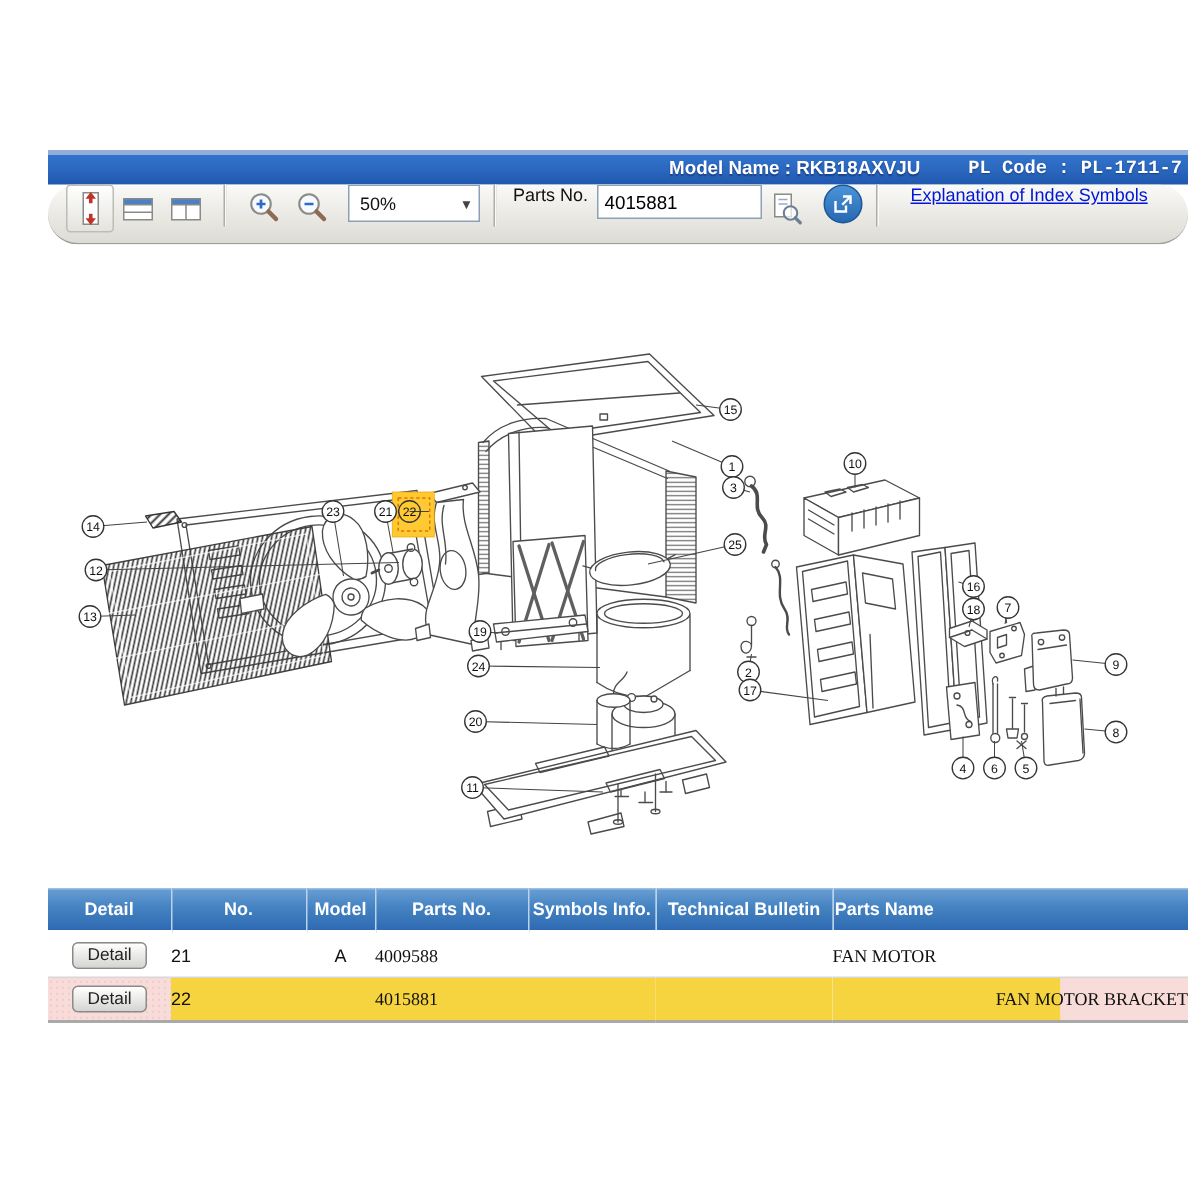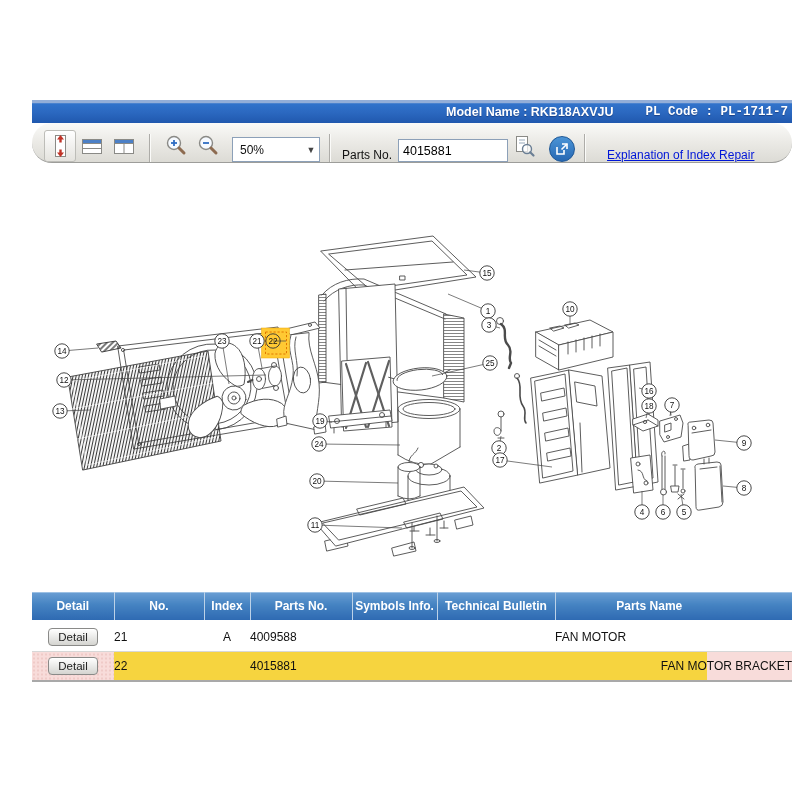--- a/index.html
+++ b/index.html
@@ -8,21 +8,21 @@
   .app{position:absolute;left:20px;top:100px;width:760px;margin-left:12px;}
 
   
   .titlebar{height:23px;display:flex;align-items:center;justify-content:flex-end;
     background:linear-gradient(to bottom,#93aed8 0%,#93aed8 13%,#3173cb 16%,#2b68c0 55%,#2058ae 100%);
     font-size:12.5px;font-weight:bold;color:#fff;text-shadow:0 1px 1px rgba(0,0,40,.35);}
   .titlebar .model{margin-right:32px;}
   .titlebar .plcode{margin-right:4px;font-family:Liberation Mono, monospace;}
 
   
-  .toolbar{height:39px;display:flex;align-items:flex-end;
+  .toolbar{height:39px;display:flex;align-items:flex-start;
     background:linear-gradient(to bottom,#fafaf8 0%,#ececе8 45%,#dddcd6 100%);
     background:linear-gradient(to bottom,#fafaf8 0%,#ecebe7 45%,#dcdbd5 100%);
     border-bottom:1px solid #9d9d9a;border-radius:20px;}
   .tb-btn{width:30px;height:30px;display:flex;align-items:center;justify-content:center;border:1px solid transparent;border-radius:3px;}
   .tb-btn.first{margin-left:12px;border:1px solid #bdbdb8;background:linear-gradient(#fff,#e4e3de);}
   .tb-sep{width:1px;height:28px;background:#adaca8;border-right:1px solid #fbfbf9;margin:0 9px;}
   .zoom-select{display:flex;align-items:center;width:86px;height:23px;background:#fff;
     border:1px solid #8ca0b8;margin-left:8px;font-size:12px;}
   .zoom-select .val{flex:1;padding-left:7px;}
   .zoom-select .arrow{width:16px;color:#444;font-size:9px;text-align:center;}
@@ -37,32 +37,32 @@
   .subtitle{padding:8px 0 0 8px;font-size:11.5px;font-weight:bold;height:16px;}
 
   
   .diagram{display:block;margin-top:0;}
 
   
   table.parts{border-collapse:collapse;table-layout:fixed;width:760px;margin-top:7px;font-size:12px;}
   table.parts th{height:26px;color:#fff;font-weight:bold;text-align:center;
     background:linear-gradient(to bottom,#6b9fd4 0%,#4583c2 45%,#2e6ab2 100%);
     border-right:1px solid #bcd2e8;border-bottom:3px solid #fff;box-shadow:inset 0 1px 0 #9cc0e4;}
-  table.parts th:last-child{border-right:none;text-align:center;padding-right:50px;}
+  table.parts th:last-child{border-right:none;text-align:left;padding-right:50px;}
   table.parts td{height:28px;padding:0;vertical-align:middle;}
   tr.r0 td{background:#fff;border-bottom:1px solid #d7d7d7;}
   tr.r1 td{background:#f8dcda;background-image:radial-gradient(#efcac7 1px,transparent 1px);background-size:4px 4px;
     border-bottom:2px solid #a9a9a9;}
   tr.r1 td.yl{background:#f6d43f;background-image:none;}
   tr.r1 td.yl-part{background:linear-gradient(to right,#f6d43f 0,#f6d43f 152px,#f8dcda 152px);text-align:right;}
   td.c-detail{text-align:center;}
   td.c-no{padding-left:6px;}
   td.c-index{text-align:center;}
-  td.c-pno{padding-left:8px;}
-  td.c-name{padding-left:9px;}
+  td.c-pno{padding-left:8px;font-family:Liberation Serif, serif;}
+  td.c-name{padding-left:9px;font-family:Liberation Serif, serif;}
   .detail-btn{font-family:"Liberation Sans",sans-serif;font-size:11.5px;color:#222;
     background:linear-gradient(#ffffff,#e8e8e6 55%,#d4d4d0);border:1px solid #8a8a88;
     border-radius:4px;padding:2px 9px;box-shadow:0 1px 0 #fff inset;}
 </style>
 </head>
 <body>
 
 <div class="canvas">
   <div class="app">
 
@@ -126,21 +126,21 @@
         </svg>
       </span>
       <span class="round-btn">
         <svg width="14" height="14">
           <path d="M2,5 v7 h7 v-4" fill="none" stroke="#fff" stroke-width="1.6"></path>
           <path d="M7,2 h5 v5" fill="none" stroke="#fff" stroke-width="1.6"></path>
           <line x1="12" y1="2" x2="6.5" y2="7.5" stroke="#fff" stroke-width="1.6"></line>
         </svg>
       </span>
       <span class="tb-sep"></span>
-      <a class="idx-link">Explanation of Index Repair</a>
+      <a class="idx-link">Explanation of Index Symbols</a>
     </div>
 
 
     <svg class="diagram" width="760" height="422" viewBox="20 185 760 422">
       <defs>
         <pattern id="fins" width="4" height="3" patternUnits="userSpaceOnUse">
           <line x1="0" y1="1.5" x2="4" y2="1.5" stroke="#666" stroke-width="0.8"></line>
         </pattern>
         <pattern id="grillp" width="3" height="5" patternUnits="userSpaceOnUse" patternTransform="rotate(12)">
           <line x1="1.5" y1="0" x2="1.5" y2="5" stroke="#3a3a3a" stroke-width="1.1"></line>
@@ -551,21 +551,21 @@
           <col style="width:46px">
         <col style="width:102px">
           <col style="width:85px">
           <col style="width:118px">
           <col>
       </colgroup>
       <thead>
           <tr id="thead-row">
             <th>Detail</th>
             <th>No.</th>
-            <th>Index</th>
+            <th>Model</th>
             <th>Parts No.</th>
             <th>Symbols Info.</th>
             <th>Technical Bulletin</th>
             <th>Parts Name</th>
           </tr>
         </thead>
       <tbody id="tbody">
           <tr class="r0">
             <td class="c-detail"><button class="detail-btn">Detail</button></td>
             <td class="c-no">21</td>

